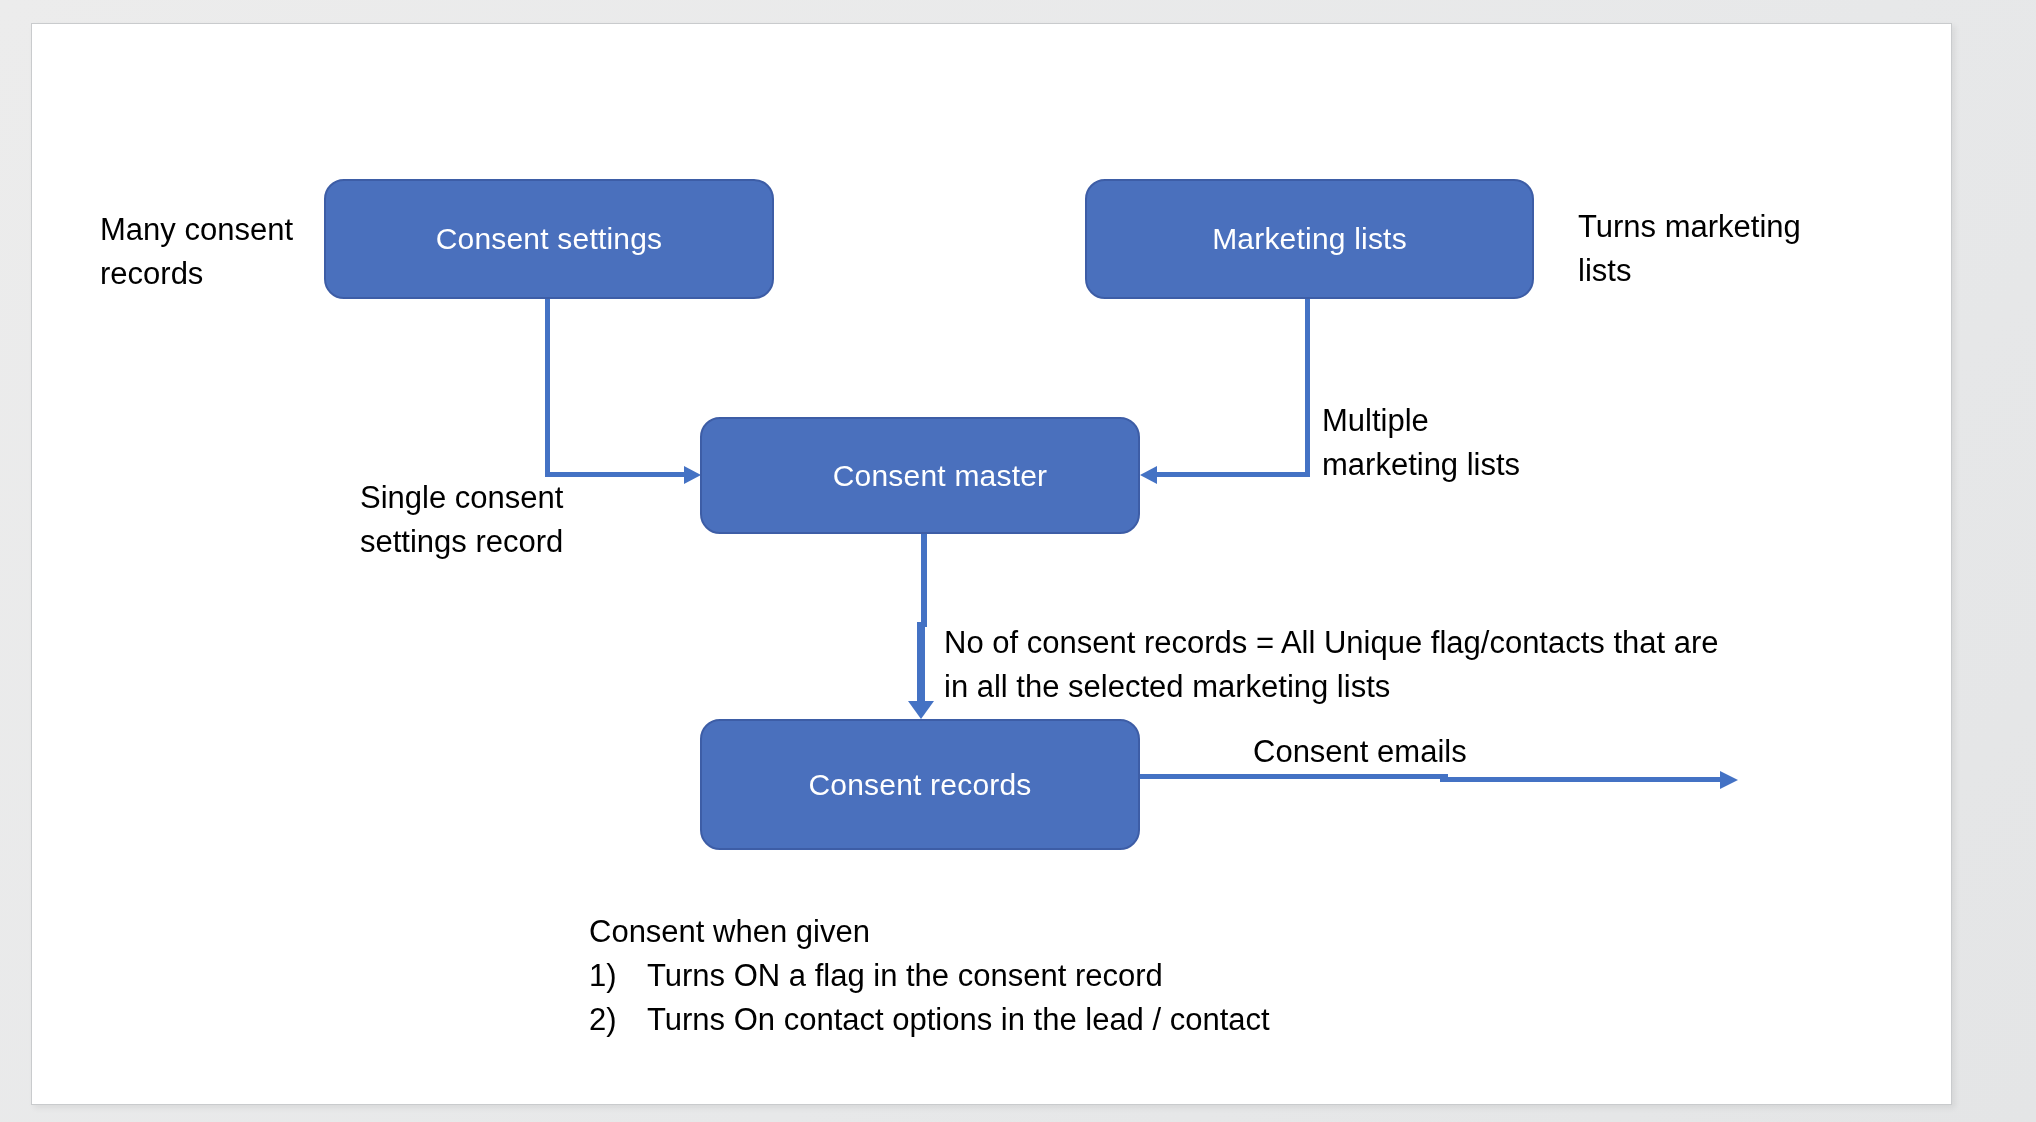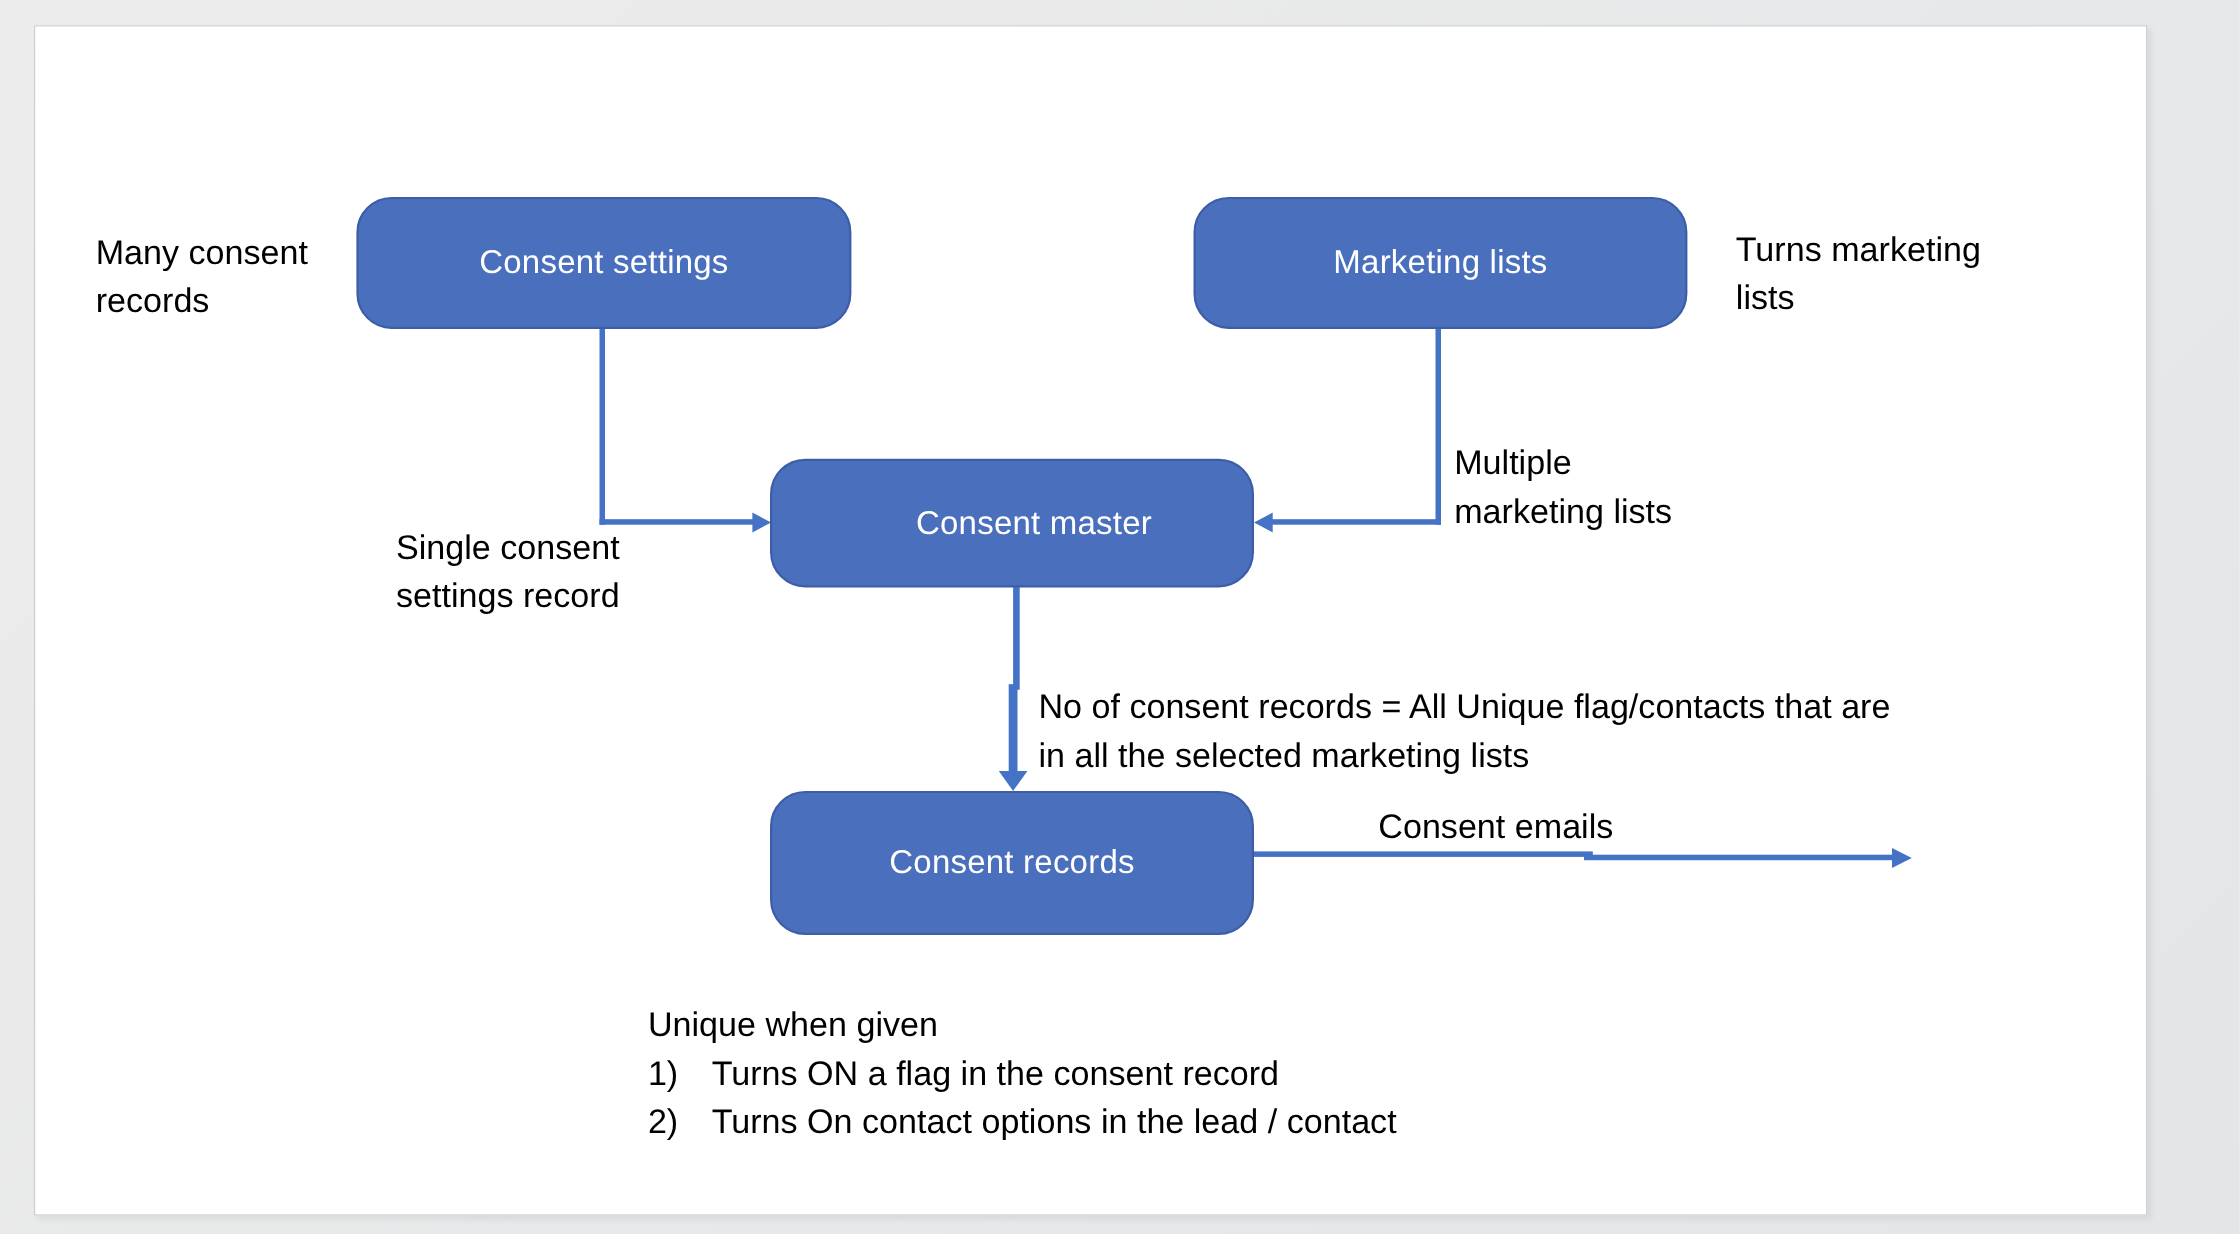--- a/index.html
+++ b/index.html
@@ -26,21 +26,21 @@
     background: #ffffff;
     border: 1px solid #c9cbcd;
     box-shadow: 3px 3px 6px rgba(0,0,0,0.07);
     box-sizing: border-box;
   }
   .node {
     position: absolute;
     box-sizing: border-box;
     background: #4a70bd;
     border: 2px solid #3d5da6;
-    border-radius: 32px;
+    border-radius: 20px;
     color: #ffffff;
     font-size: 30px;
     display: flex;
     align-items: center;
     justify-content: center;
     text-align: center;
     letter-spacing: 0.2px;
   }
   #node-consent-settings { left: 292px; top: 155px; width: 450px; height: 120px; }
   #node-marketing-lists  { left: 1053px; top: 155px; width: 449px; height: 120px; }
@@ -83,21 +83,21 @@
     border-left: 18px solid #4472c4;
   }
 
   .lbl {
     position: absolute;
     color: #000000;
     font-size: 31px;
     line-height: 44px;
     white-space: nowrap;
   }
-  #lbl-many-consent    { left: 55px;   top: 184px; }
+  #lbl-many-consent    { left: 68px;   top: 184px; }
   #lbl-many-marketing  { left: 1546px; top: 181px; }
   #lbl-single-consent  { left: 328px;  top: 452px; }
   #lbl-multiple-marketing { left: 1290px; top: 375px; }
   #lbl-no-of           { left: 912px;  top: 597px; }
   #lbl-consent-emails  { left: 1221px; top: 706px; }
 
   #notes { left: 557px; top: 886px; }
   #notes .note-row { display: block; }
   #notes .num { display: inline-block; width: 58px; }
 </style>
@@ -159,21 +159,21 @@
     <div class="lbl" id="lbl-no-of">
       <div>No of consent records = All Unique flag/contacts that are</div>
       <div>in all the selected marketing lists</div>
     </div>
 
     <div class="lbl" id="lbl-consent-emails">
       <div>Consent emails</div>
     </div>
 
     <div class="lbl" id="notes">
-      <div class="note-row">Unique when given</div>
+      <div class="note-row">Consent when given</div>
       <div class="note-row">
         <span class="num">1)</span><span>Turns ON a flag in the consent record</span>
       </div>
       <div class="note-row">
         <span class="num">2)</span><span>Turns On contact options in the lead / contact</span>
       </div>
     </div>
 
   </div>
 </div>

